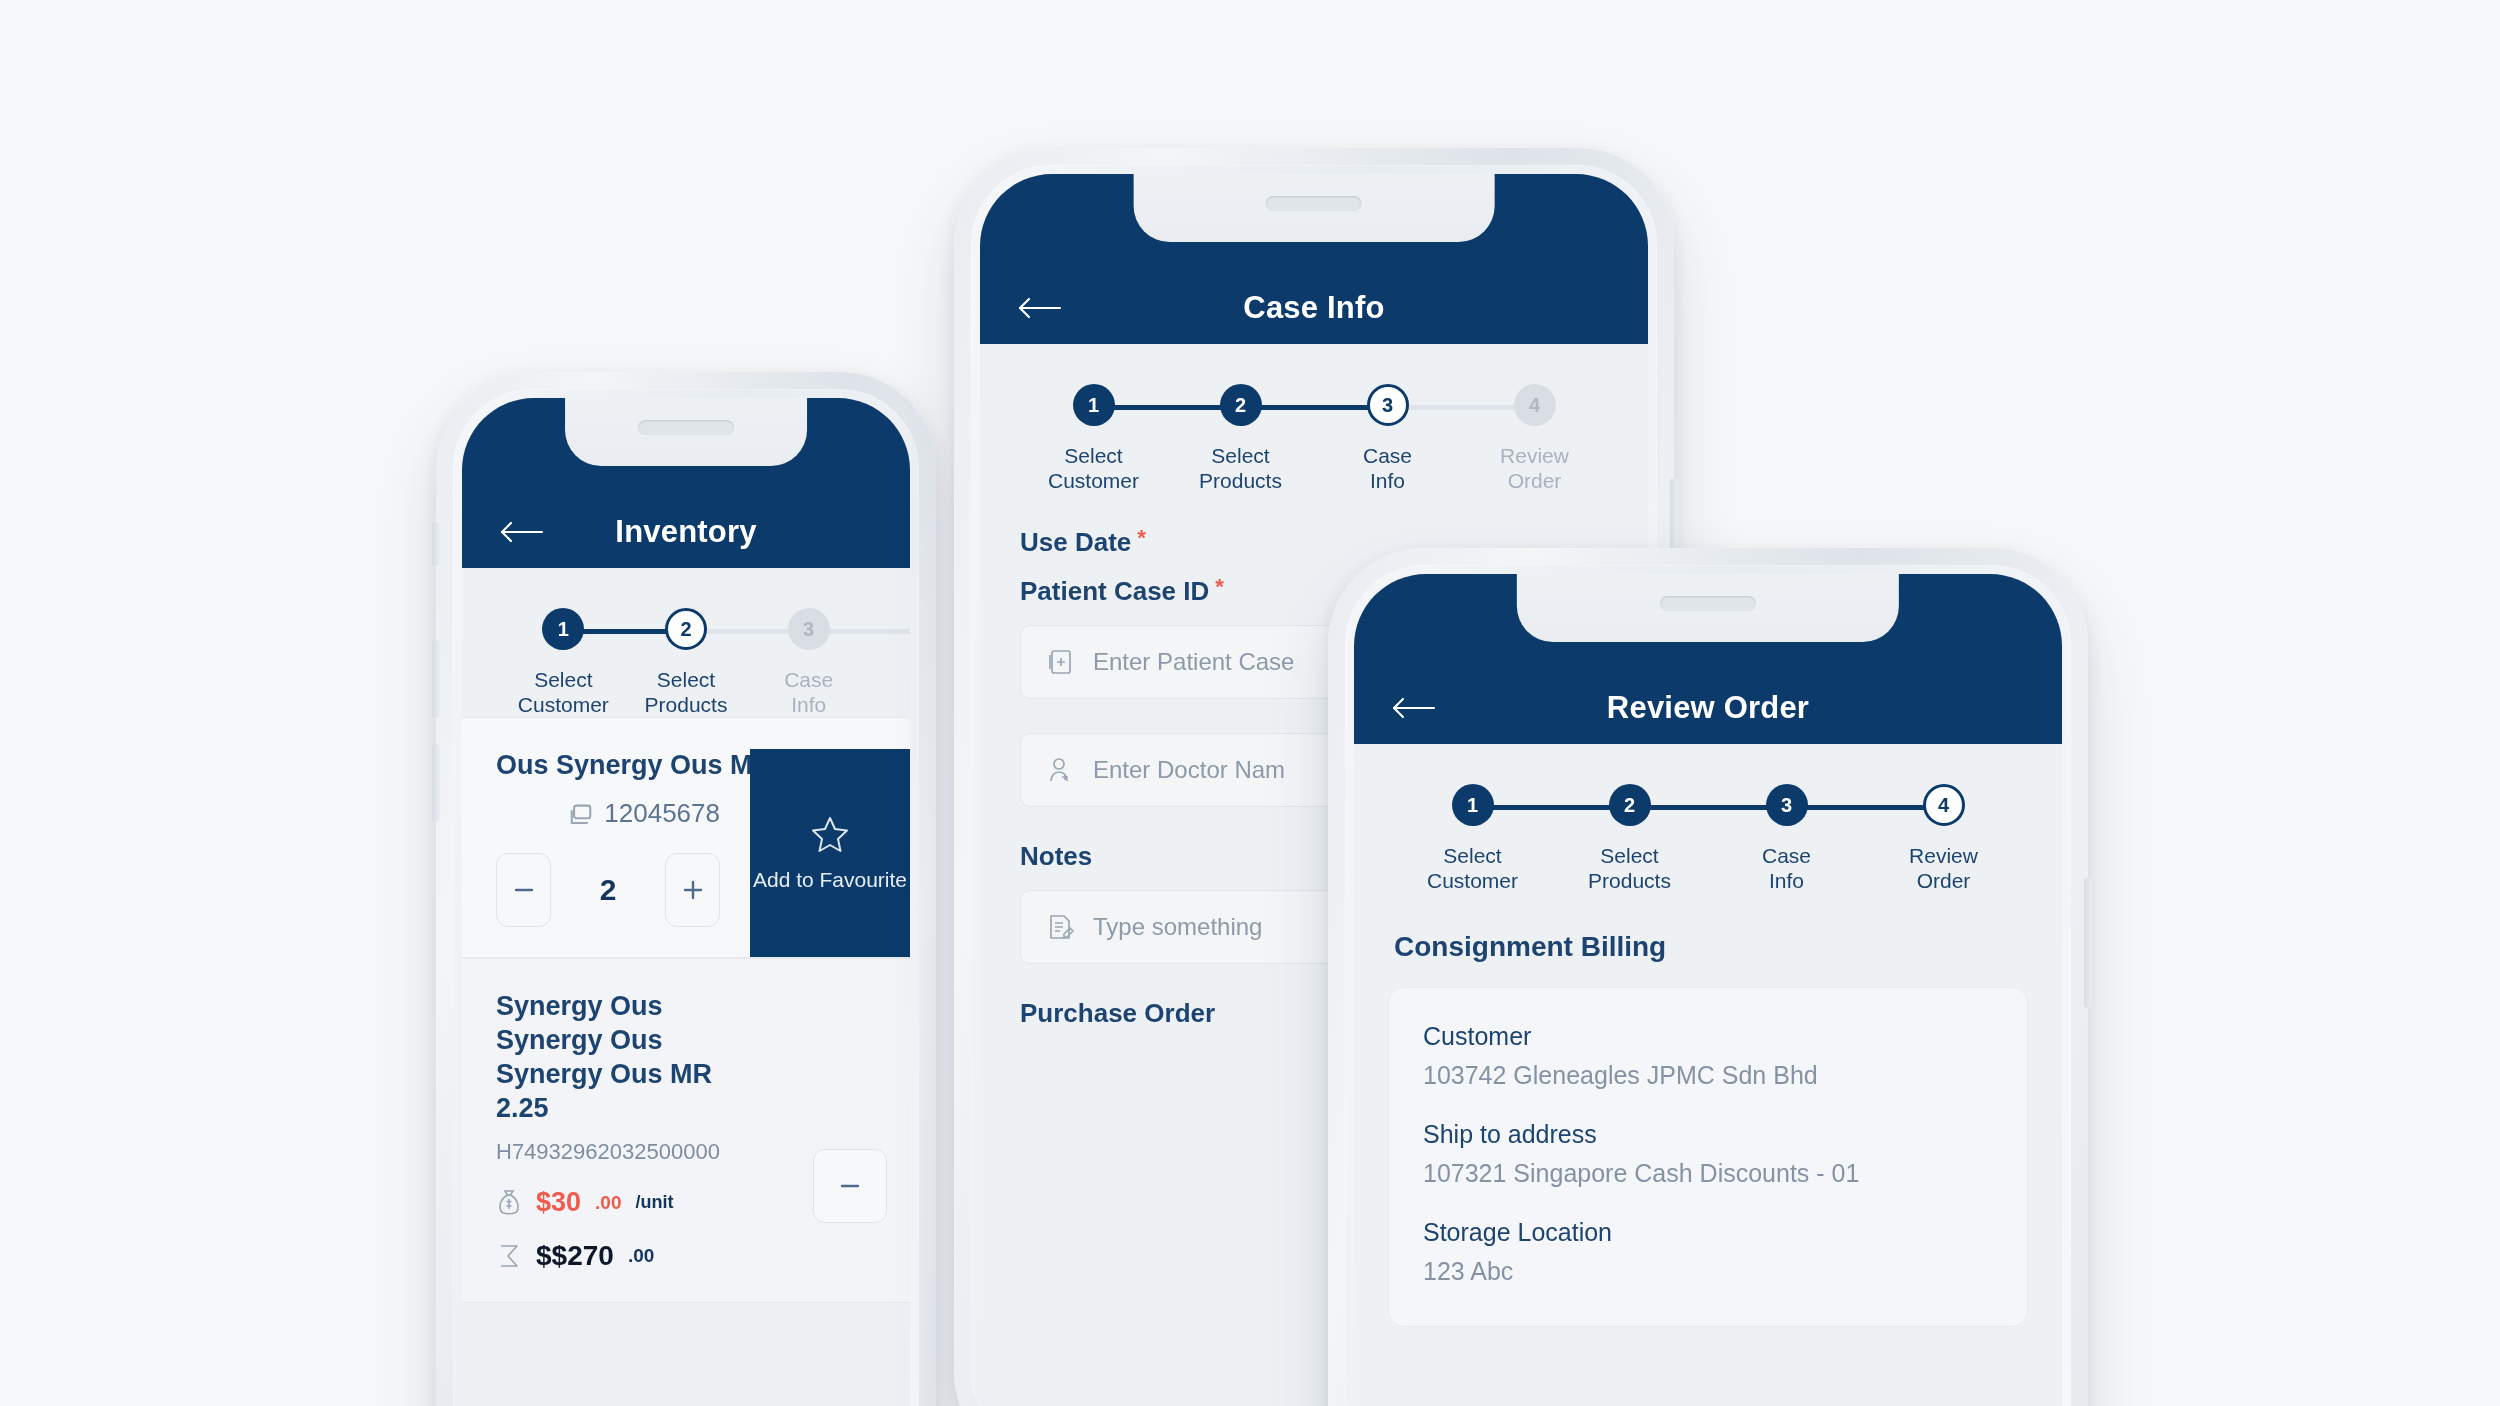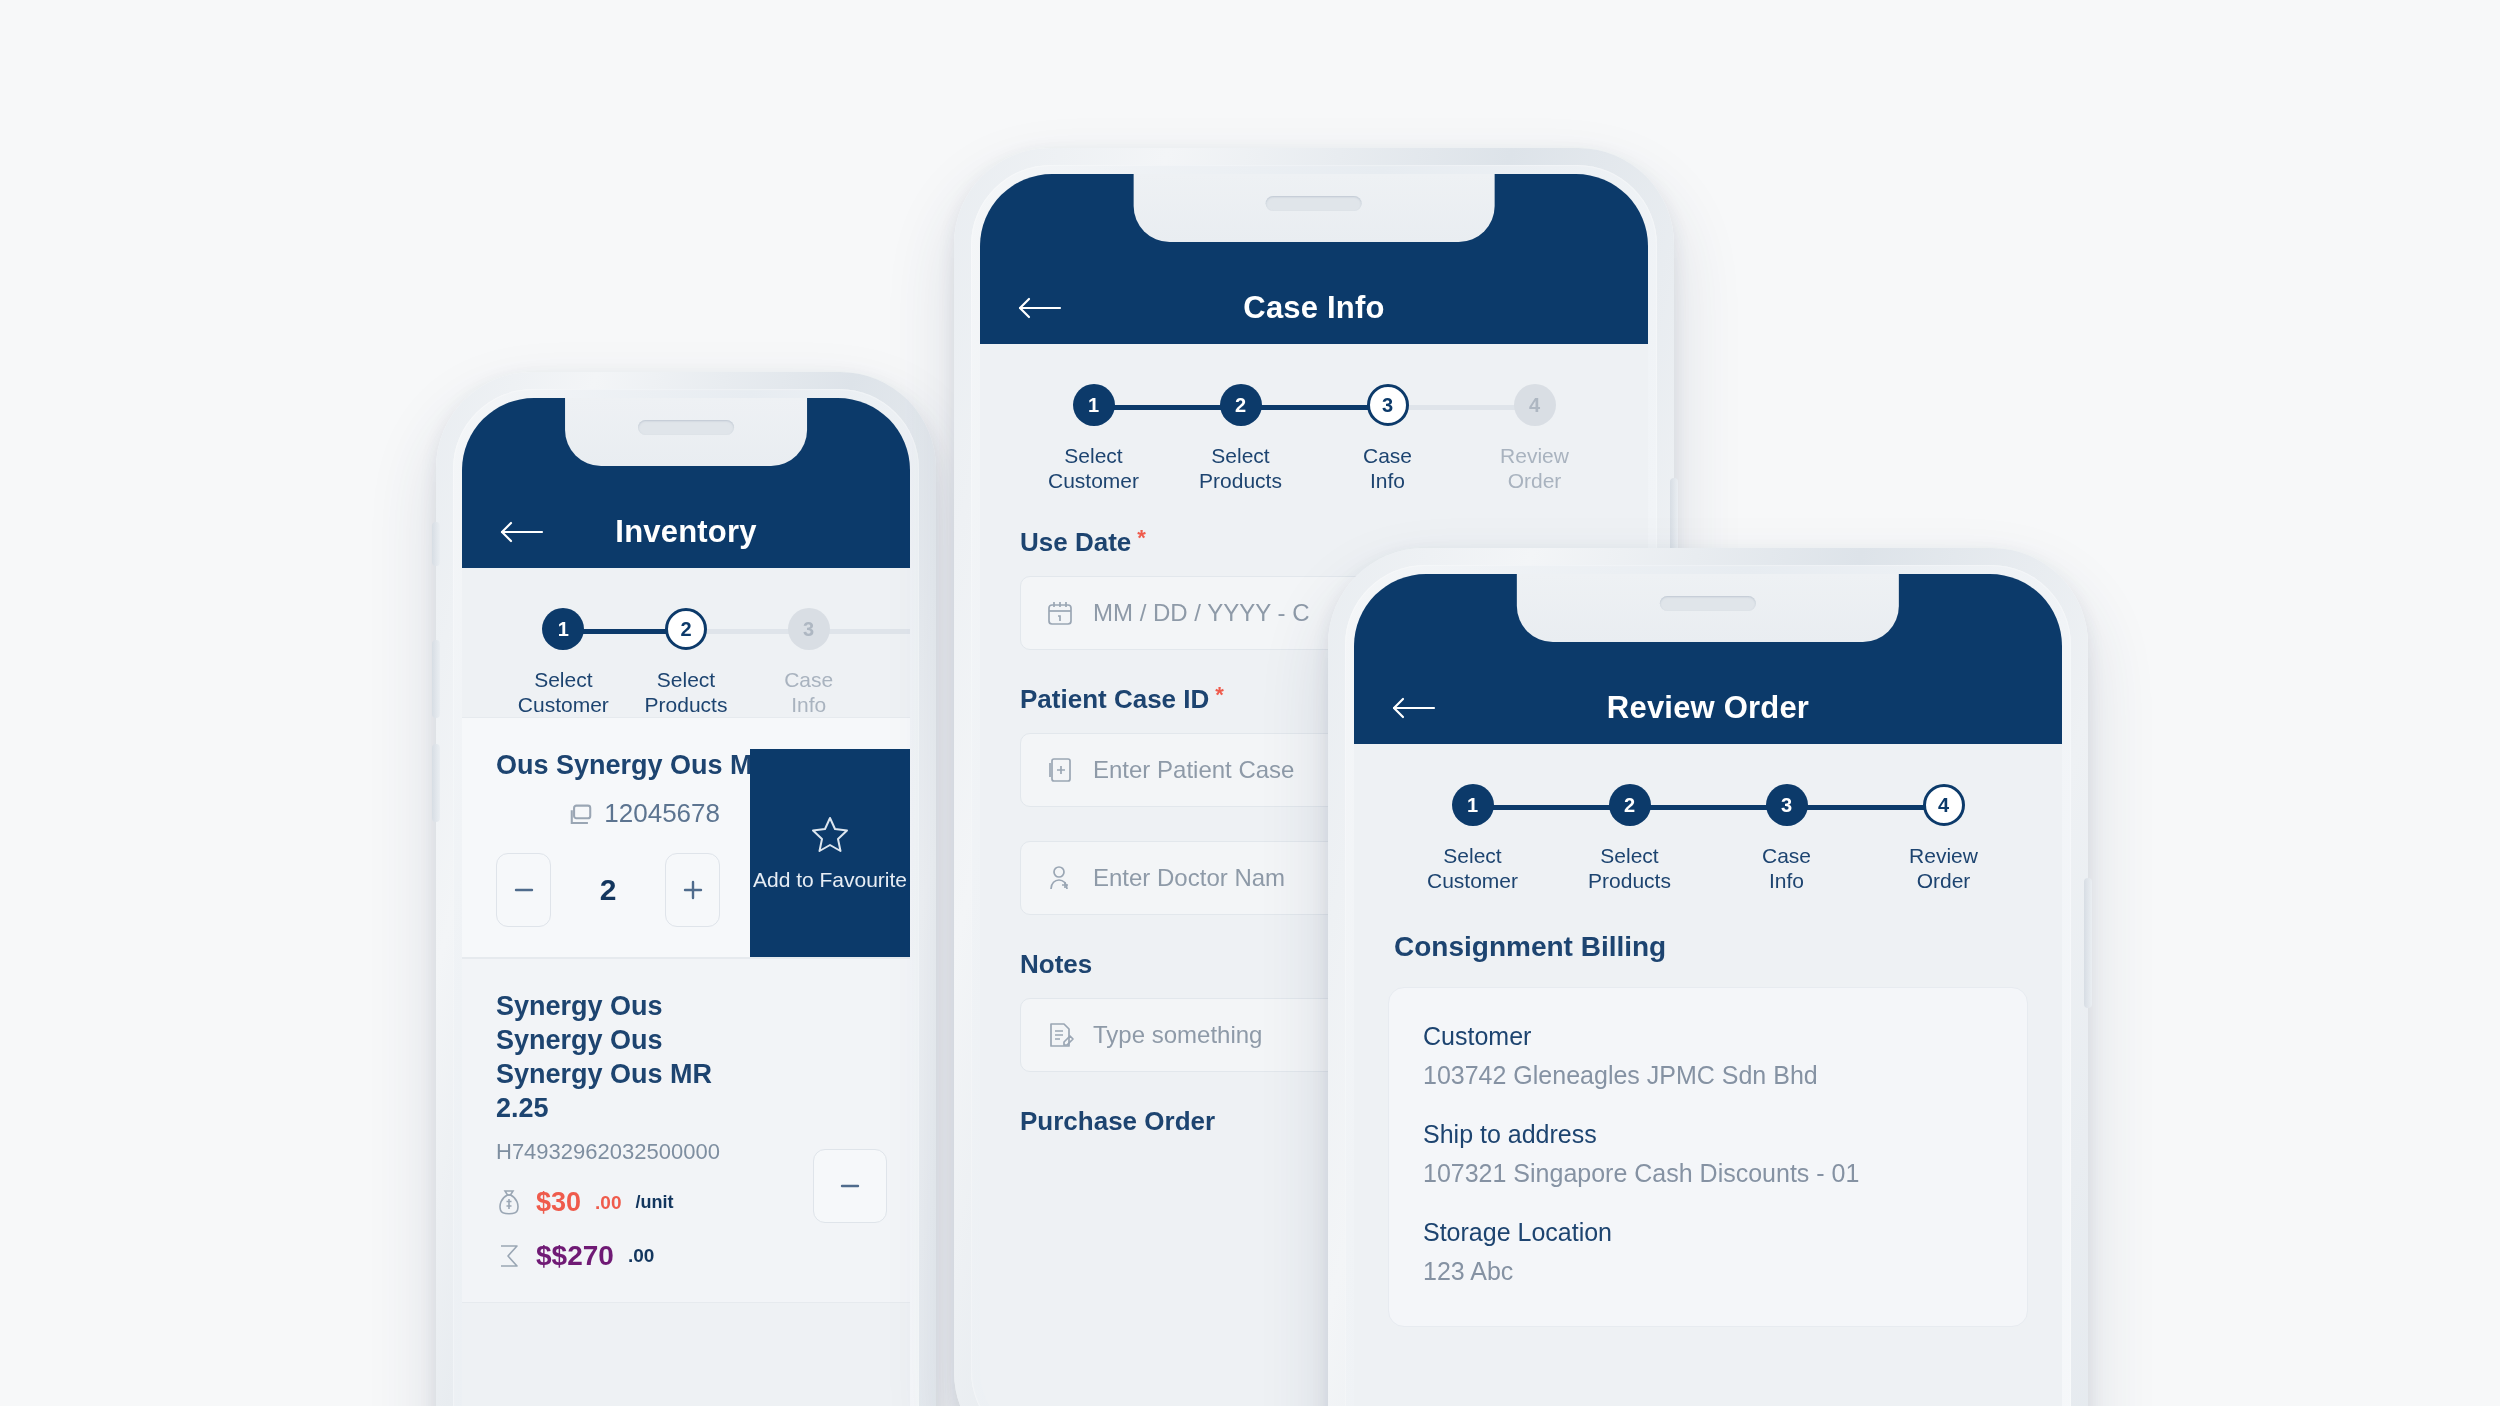--- a/index.html
+++ b/index.html
@@ -140,21 +140,21 @@
   .prod-code {
     display: flex; align-items: center; justify-content: flex-end;
     gap: 12px; margin-top: 16px; color: #5c7490; font-size: 26px;
   }
   .prod-sku { font-size: 22px; color: #7e8ea0; margin-top: 14px; }
   .price-row { display: flex; align-items: center; gap: 14px; margin-top: 22px; }
   .price-row .pi { width: 26px; height: 30px; color: #9aa6b4; }
   .price-val { font-size: 27px; font-weight: 700; color: #ef5b4c; }
   .price-cents { font-size: 19px; font-weight: 700; color: #ef5b4c; }
   .price-unit { font-size: 18px; font-weight: 700; color: #13365e; }
-  .total-val { font-size: 28px; font-weight: 700; color: #701a75; }
+  .total-val { font-size: 28px; font-weight: 700; color: #0f172a; }
   .total-cents { font-size: 19px; font-weight: 700; color: #13365e; }
   .qty-row { display: flex; align-items: center; gap: 40px; margin-top: 24px; }
   .qty-btn {
     width: 74px; height: 74px; border: 1px solid #dfe4ea; border-radius: 12px;
     background: #f6f8fa; display: flex; align-items: center; justify-content: center;
     color: #4f6b8c;
   }
   .qty-btn svg { width: 30px; height: 30px; }
   .qty-num { font-size: 30px; font-weight: 700; color: #13365e; min-width: 34px; text-align: center; }
   .fav-panel {
@@ -353,31 +353,20 @@
 Order</div>
             </div>
           </div>
 
           <div class="form">
 
             <div class="field-label">
               <span>Use Date</span>
               <span class="req">*</span>
             </div>
-            <div class="input-box">
-              <span class="ficon">
-                <svg viewBox="0 0 30 30" fill="none" stroke="currentColor" stroke-width="1.7">
-                  <rect x="4" y="7" width="22" height="19" rx="3"></rect>
-                  <path d="M4 13 H26"></path>
-                    <path d="M9 4 v5 M15 4 v5 M21 4 v5"></path>
-                  <path d="M13 18 h2 v5"></path>
-                </svg>
-              </span>
-              <span class="ph">MM / DD / YYYY - C</span>
-            </div>
 
             <div class="field-label">
               <span>Patient Case ID</span>
               <span class="req">*</span>
             </div>
             <div class="input-box">
               <span class="ficon">
                 <svg viewBox="0 0 30 30" fill="none" stroke="currentColor" stroke-width="1.7">
                   <rect x="7" y="4" width="18" height="22" rx="2"></rect>
                   <path d="M5 8 v14"></path>

